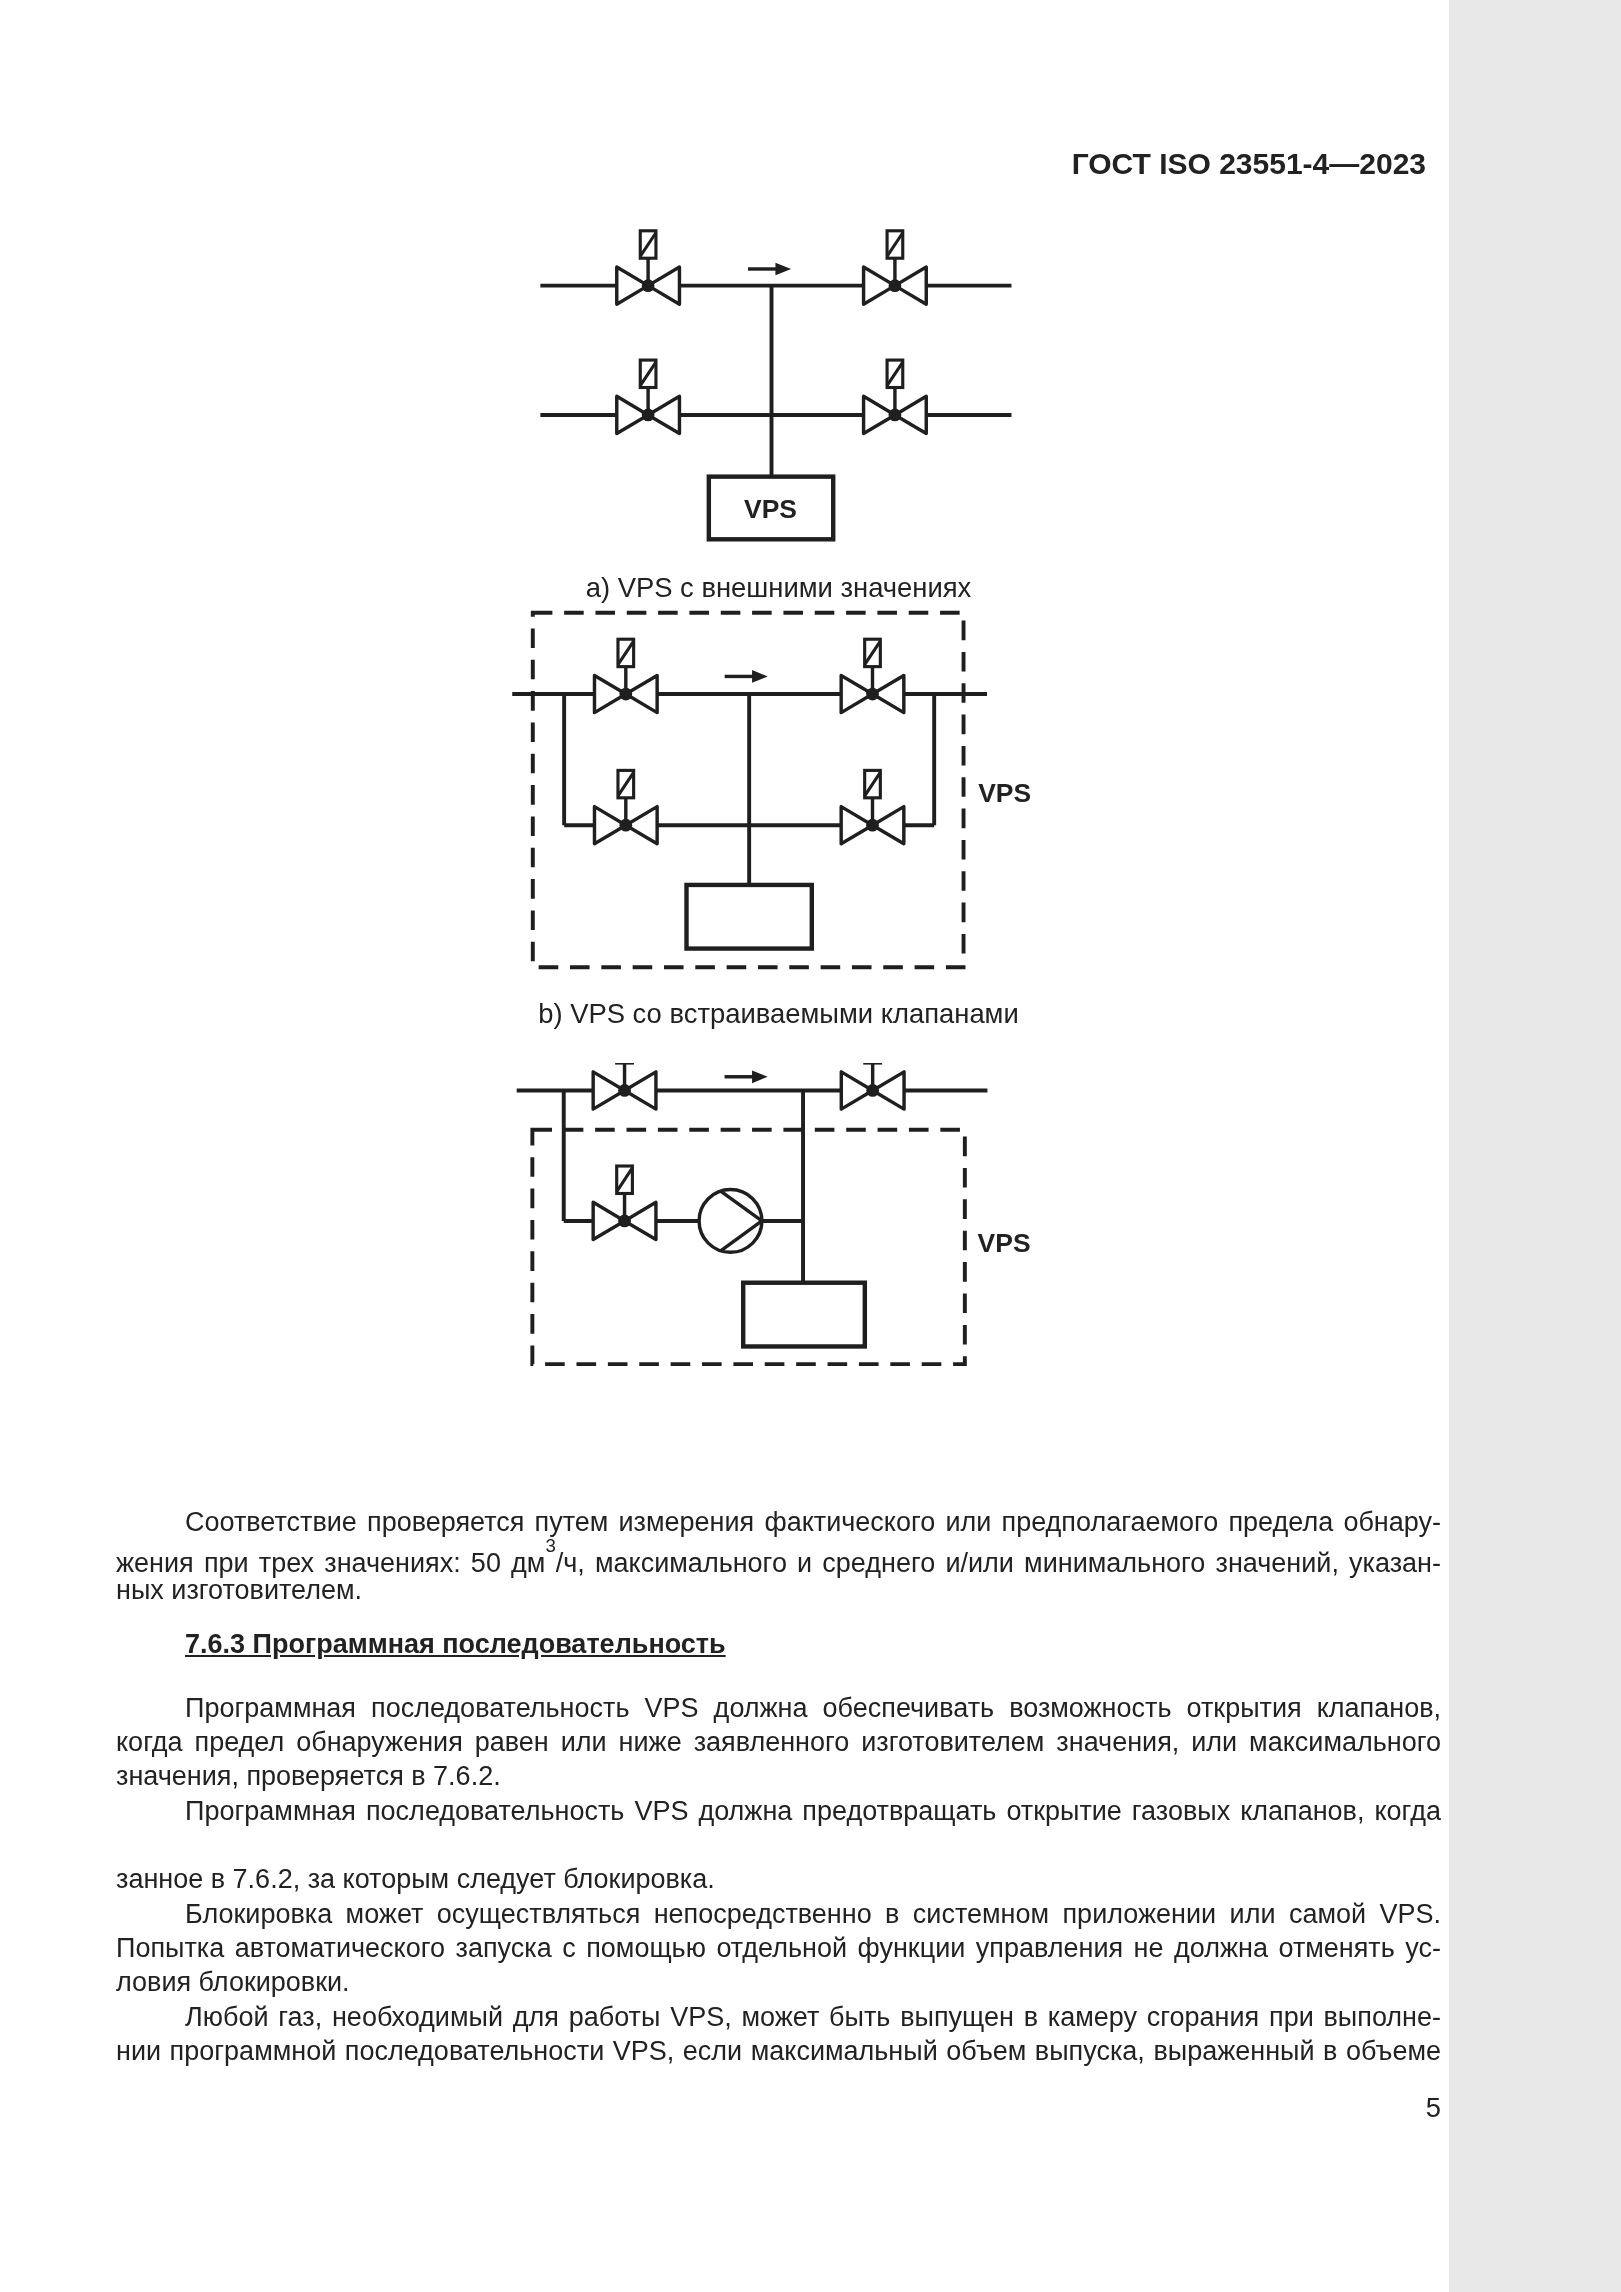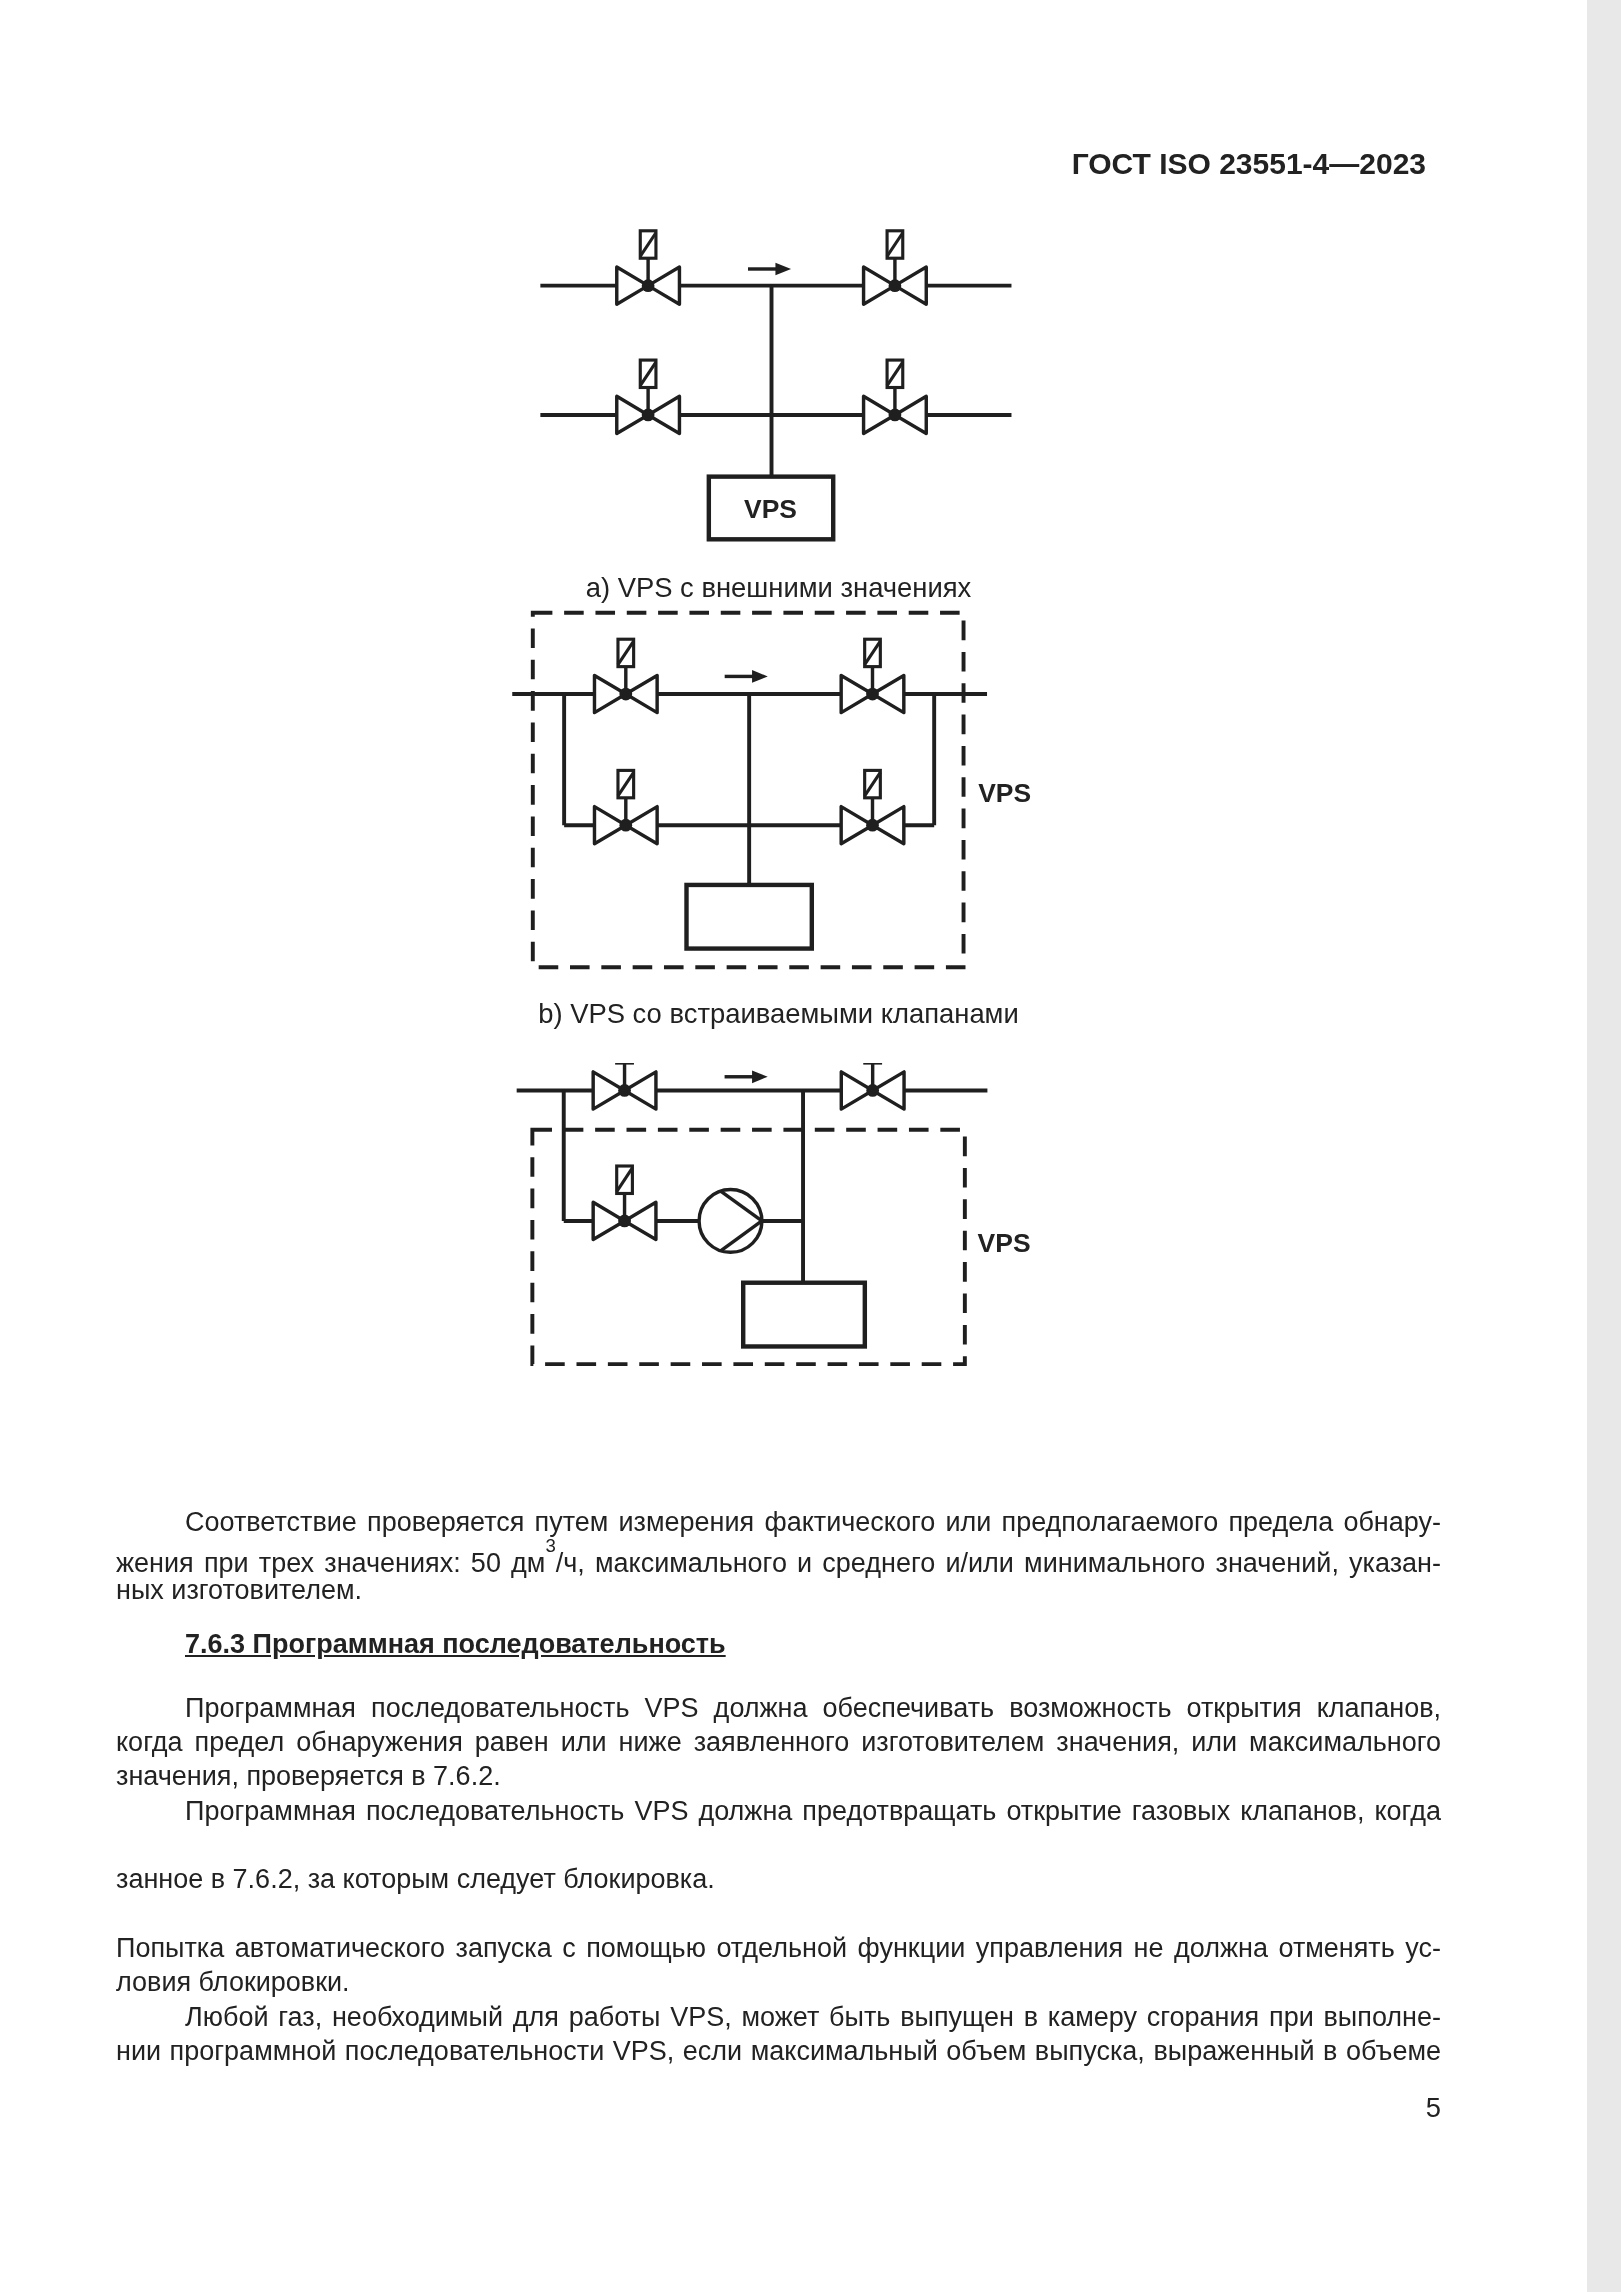--- a/index.html
+++ b/index.html
@@ -1,18 +1,18 @@
 <!DOCTYPE html>
 <html><head>
 <meta charset="utf-8">
 <style>
   html,body{margin:0;padding:0;background:#e8e8e8;}
   .page{
     position:relative;
-    width:1587px;height:2293px;
+    width:1449px;height:2293px;
     background:#ffffff;
     font-family:"Liberation Sans", sans-serif;
     color:#222;
     overflow:hidden;
   }
   .abs{position:absolute;}
   .header{
     top:147px;left:116px;width:1310px;
     text-align:right;font-weight:bold;font-size:30px;line-height:33px;
   }
@@ -119,20 +119,21 @@
 
     <div class="tl heading ind" style="top:1627px">7.6.3 Программная последовательность</div>
 
     <div class="tl just ind" style="top:1691px">Программная последовательность VPS должна обеспечивать возможность открытия клапанов,</div>
     <div class="tl just" style="top:1725px">когда предел обнаружения равен или ниже заявленного изготовителем значения, или максимального</div>
     <div class="tl" style="top:1759px">значения, проверяется в 7.6.2.</div>
 
     <div class="tl just ind" style="top:1794px">Программная последовательность VPS должна предотвращать открытие газовых клапанов, когда</div>
     <div class="tl" style="top:1862px">занное в 7.6.2, за которым следует блокировка.</div>
 
+    <div class="tl just ind" style="top:1897px">Блокировка может осуществляться непосредственно в системном приложении или самой VPS.</div>
     <div class="tl just" style="top:1931px">Попытка автоматического запуска с помощью отдельной функции управления не должна отменять ус-</div>
     <div class="tl" style="top:1965px">ловия блокировки.</div>
 
     <div class="tl just ind" style="top:2000px">Любой газ, необходимый для работы VPS, может быть выпущен в камеру сгорания при выполне-</div>
     <div class="tl just" style="top:2034px">нии программной последовательности VPS, если максимальный объем выпуска, выраженный в объеме</div>
 
   </div>
 
   <div class="abs pagenum">5</div>
 

